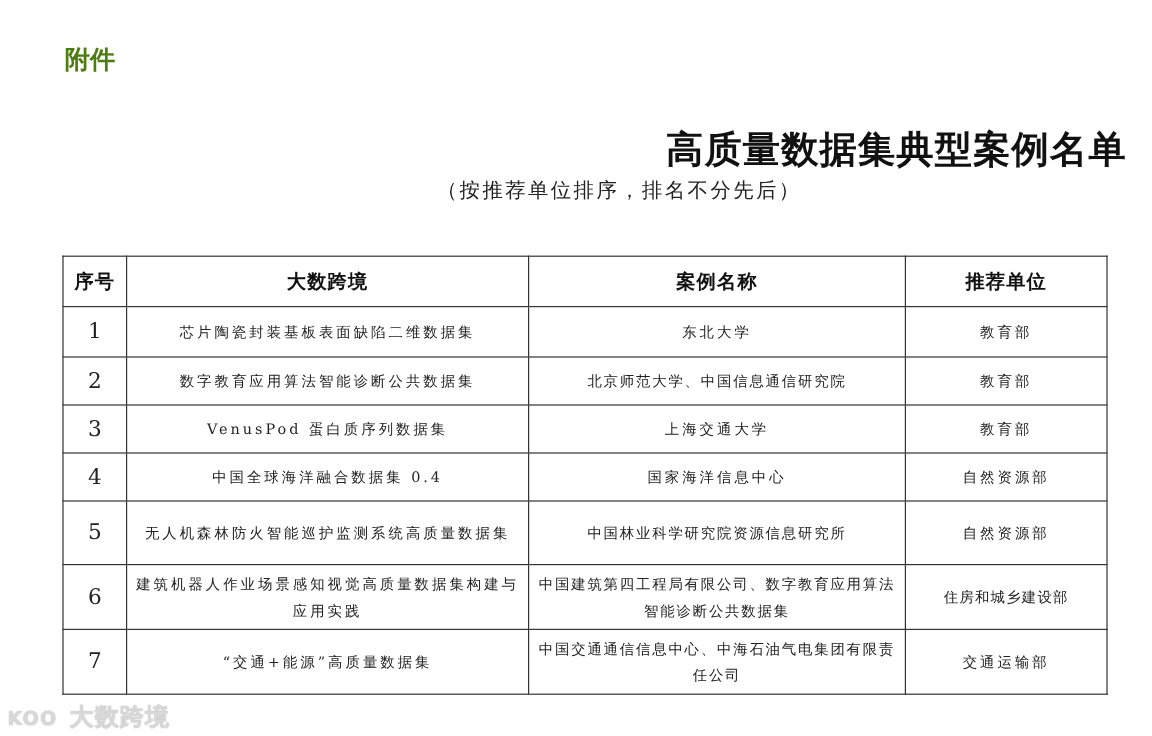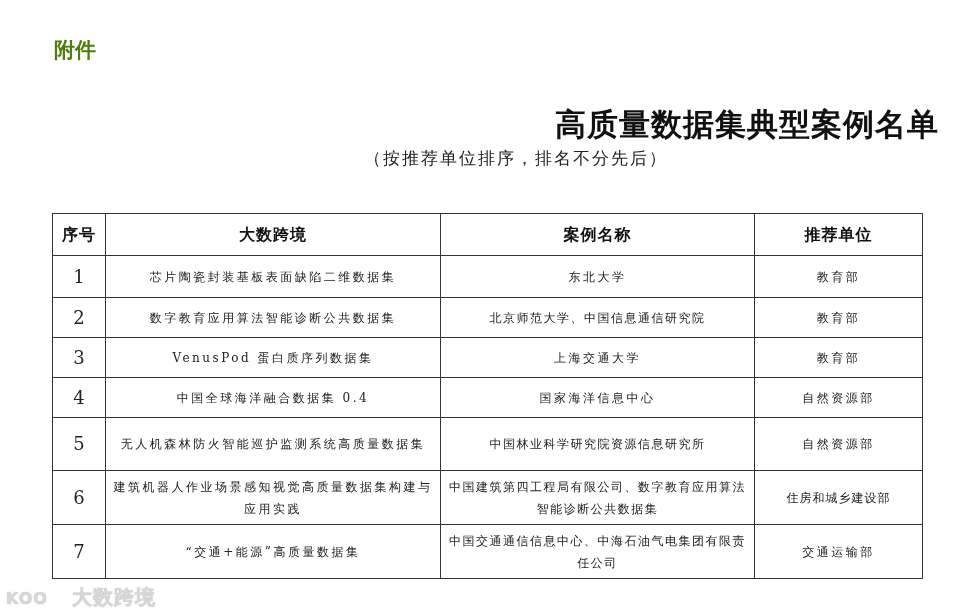--- a/index.html
+++ b/index.html
@@ -12,21 +12,21 @@
     .subtitle { position:absolute; left:0; width:960px; top:147px; text-align:center;
                 font-size:17px; color:#222; letter-spacing:2px;padding-left:36px; }
     table { position:absolute; left:52px; top:213px; border-collapse:collapse; table-layout:fixed; }
     td, th { border:1.5px solid #333; text-align:center; vertical-align:middle; padding:0 4px;
              font-size:12px; line-height:22px; letter-spacing:2.5px; color:#222; font-weight:normal; }
     th { font-family:"DejaVu Sans","Liberation Sans",sans-serif; font-weight:bold; font-size:16px; letter-spacing:1px; color:#111; }
     td.idx { font-size:18px; letter-spacing:0; }
     .watermark { position:absolute; left:6px; top:584px; font-family:"DejaVu Sans","Liberation Sans",sans-serif;
                  font-size:20px; color:#d8d8d8; font-weight:bold; letter-spacing:1px;
                  text-shadow:0 0 1px #aaa; }
-    .wm-logo { font-size:16px; margin-right:24px; }
+    .wm-logo { font-size:16px; margin-right:10px; }
   </style>
 </head>
 <body>
 
 <div class="attach">附件</div>
 <div class="title">高质量数据集典型案例名单</div>
 <div class="subtitle">（按推荐单位排序，排名不分先后）</div>
 
 <table>
   <colgroup>

